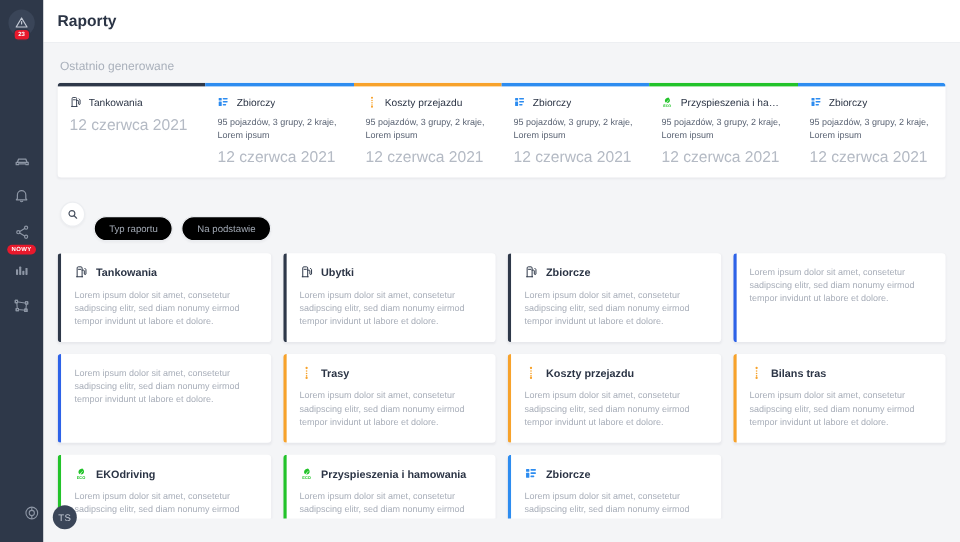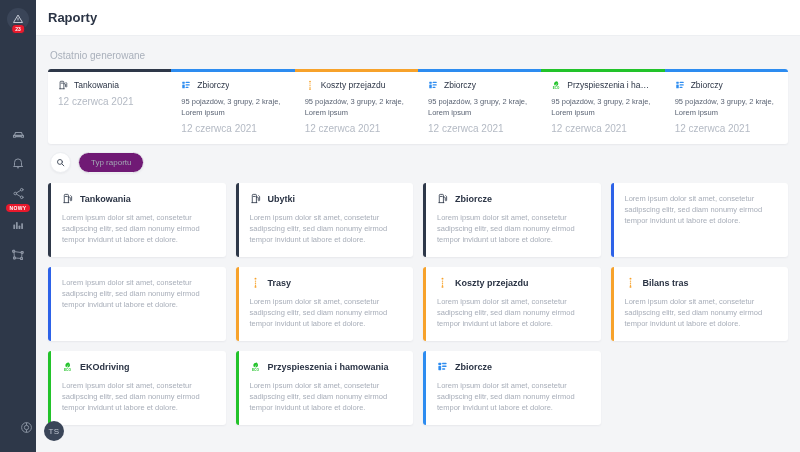--- a/index.html
+++ b/index.html
@@ -74,36 +74,37 @@
     box-shadow: 0 1px 2px rgba(30,40,60,.06);
   }
   .recent-card {
     flex: 1 1 0; min-width: 0;
     border-top: 3px solid #2e3849;
     padding: 8px 10px 10px 10px;
   }
   .rc-head { display: flex; align-items: center; gap: 6px; margin-bottom: 6px; }
   .rc-title { font-size: 8.5px; color: #2b3445; white-space: nowrap; overflow: hidden; text-overflow: ellipsis; }
   .rc-sub { font-size: 7.5px; color: #5b6474; line-height: 11px; min-height: 22px; }
-  .rc-date { font-size: 10px; color: #b4bac4; margin-top: 5px; }
+  .rc-date { font-size: 13px; color: #b4bac4; margin-top: 5px; }
 
   
   .filters { display: flex; align-items: center; gap: 7px; margin: 8px 0 10px 2px; }
   .search-btn {
     width: 21px; height: 21px; border-radius: 50%;
     background: #fff; border: 1px solid #eceef1;
     display: flex; align-items: center; justify-content: center;
     box-shadow: 0 1px 2px rgba(30,40,60,.05);
   }
   .pill {
     height: 21px; border-radius: 11px;
-    background: #701a75; border: 1px solid #eceef1;
+    background: #000000; border: 1px solid #eceef1;
     display: flex; align-items: center; padding: 0 12px;
     font-size: 8px; color: #a2a9b4;
     box-shadow: 0 1px 2px rgba(30,40,60,.05);
+    margin-top: 24px;
   }
 
   
   .grid { display: grid; grid-template-columns: repeat(4, 1fr); gap: 10px 10px; }
   .report-card {
     background: #fff; border-radius: 3px;
     border-left: 3px solid #2e3849;
     padding: 10px 11px 12px 11px;
     box-shadow: 0 1px 2px rgba(30,40,60,.06);
     min-height: 66px;
@@ -301,20 +302,21 @@
       <div class="filters">
         <div class="search-btn">
           <span>
             <svg class="ico" width="9" height="9" viewBox="0 0 24 24" fill="none" stroke="#4a5362" stroke-width="2.6" stroke-linecap="round">
               <circle cx="10.5" cy="10.5" r="6.5"></circle>
                 <line x1="15.5" y1="15.5" x2="21" y2="21"></line>
             </svg>
           </span>
         </div>
         <div class="pill">Typ raportu</div>
+        <div class="pill">Na podstawie</div>
       </div>
 
       <div class="grid" id="report-grid">
           <div class="report-card" style="border-left-color: rgb(46, 56, 73);">
             <div class="r-head">
        <span>
                 <svg class="ico" width="11" height="11" viewBox="0 0 24 24" fill="none" stroke="#2e3849" stroke-width="1.8" stroke-linejoin="round" stroke-linecap="round">
          <path d="M5 21 V5 a2 2 0 0 1 2-2 h5 a2 2 0 0 1 2 2 v16"></path>
          <line x1="4" y1="21" x2="15" y2="21"></line>
          <path d="M14 9 h2.5 a1.5 1.5 0 0 1 1.5 1.5 V16 a1.6 1.6 0 0 0 3 0 V8 l-2-2.3"></path>

